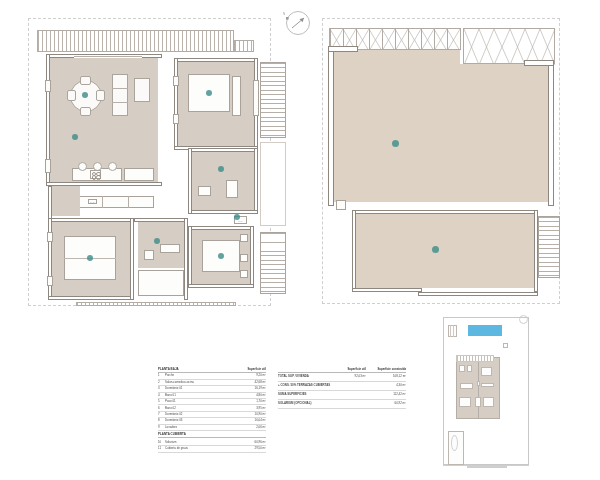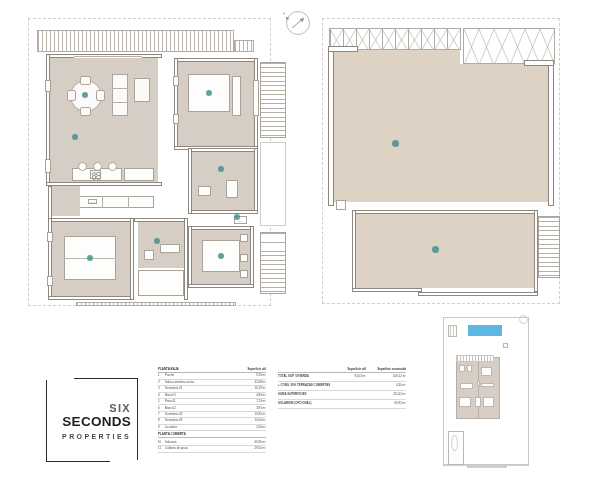--- a/index.html
+++ b/index.html
@@ -280,28 +280,20 @@
     <div class="wall" style="left:30px;top:192px;width:186px;height:4px"></div>
     <div class="wall" style="left:30px;top:192px;width:4px;height:82px"></div>
     <div class="wall" style="left:212px;top:192px;width:4px;height:82px"></div>
     <div class="wall" style="left:30px;top:270px;width:70px;height:4px"></div>
     <div class="wall" style="left:96px;top:274px;width:120px;height:4px"></div>
     <div class="marker" style="left:110px;top:228px"></div>
 
     <div class="stair" style="left:216px;top:198px;width:22px;height:62px"></div>
   </div>
 
-  <div id="logo">
-    <div class="frame"></div>
-    <div class="cutT"></div>
-    <div class="cutB"></div>
-    <div class="six">SIX</div>
-    <div class="sec">SECONDS</div>
-    <div class="pro">PROPERTIES</div>
-  </div>
 
   <div class="tbl" style="left:158px;top:368px;width:108px">
     <div style="display:flex;align-items:flex-end">
       <div class="sect" style="flex:1">PLANTA BAJA</div>
       <div class="hdr" style="width:40px">Superficie util</div>
     </div>
     <div class="rule" style="margin-top:1px"></div>
 
     <div class="row">
       <div class="n">1</div>

